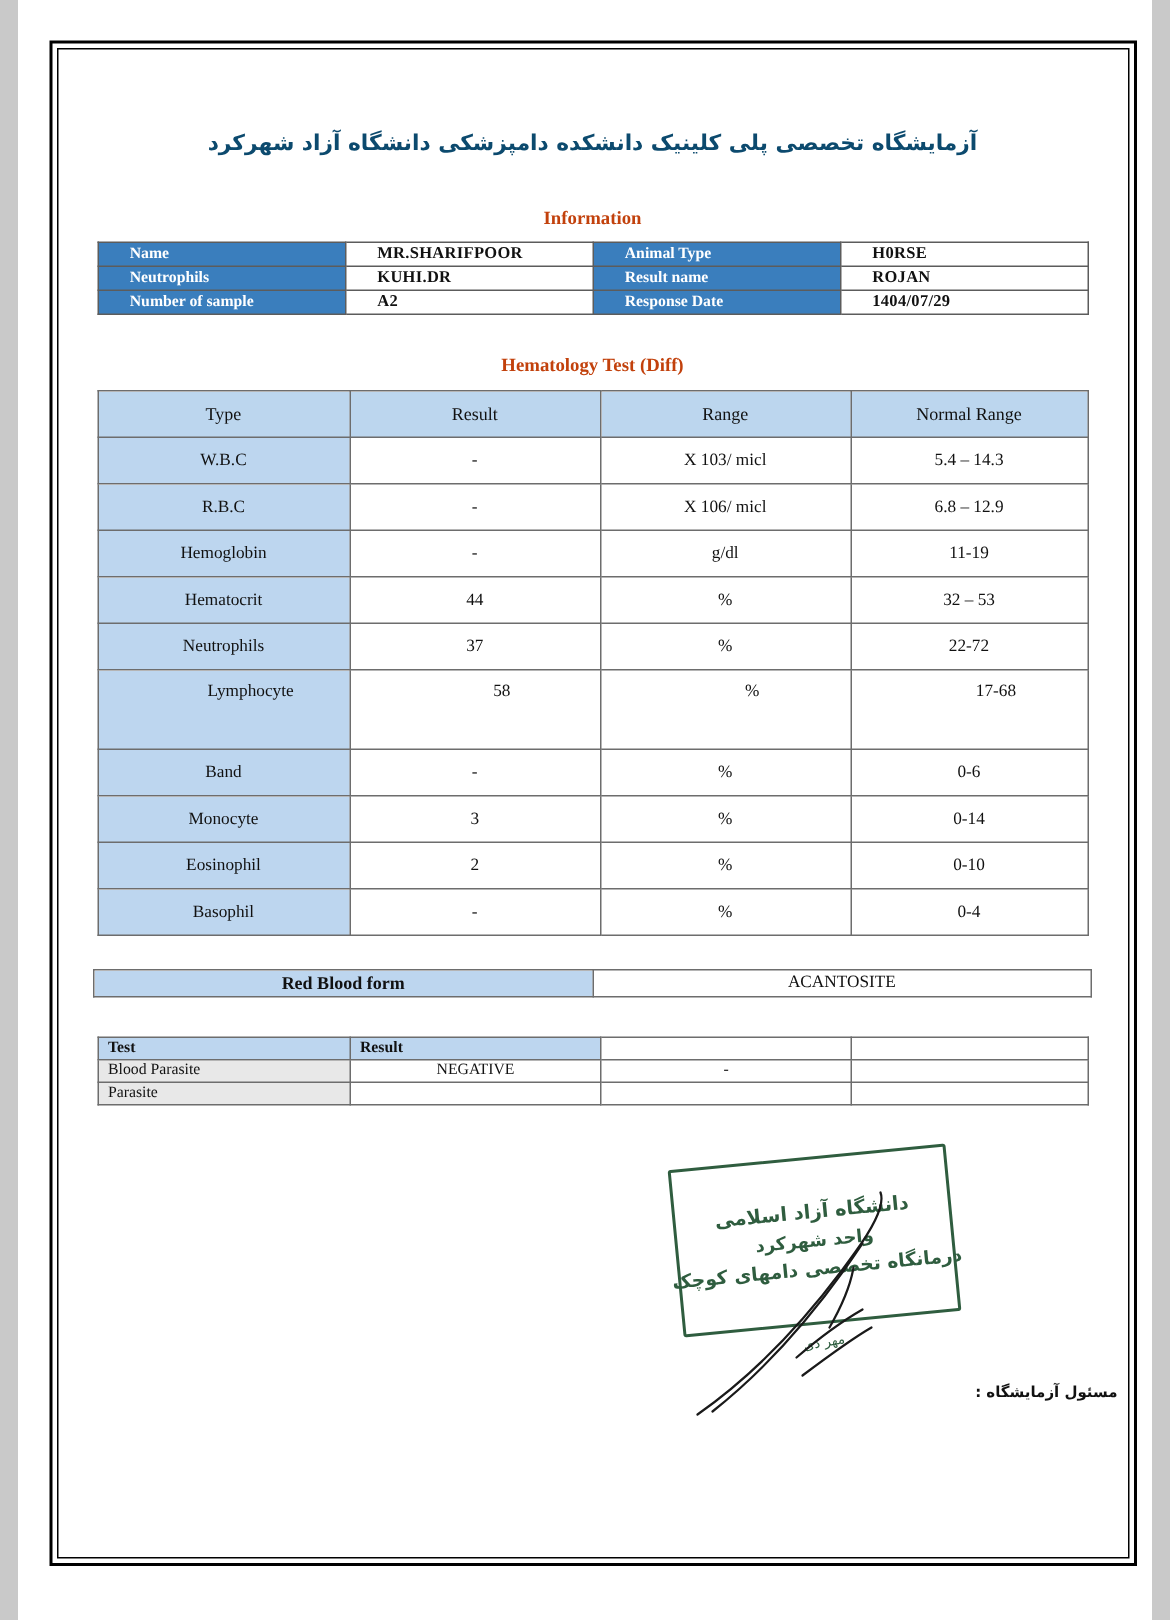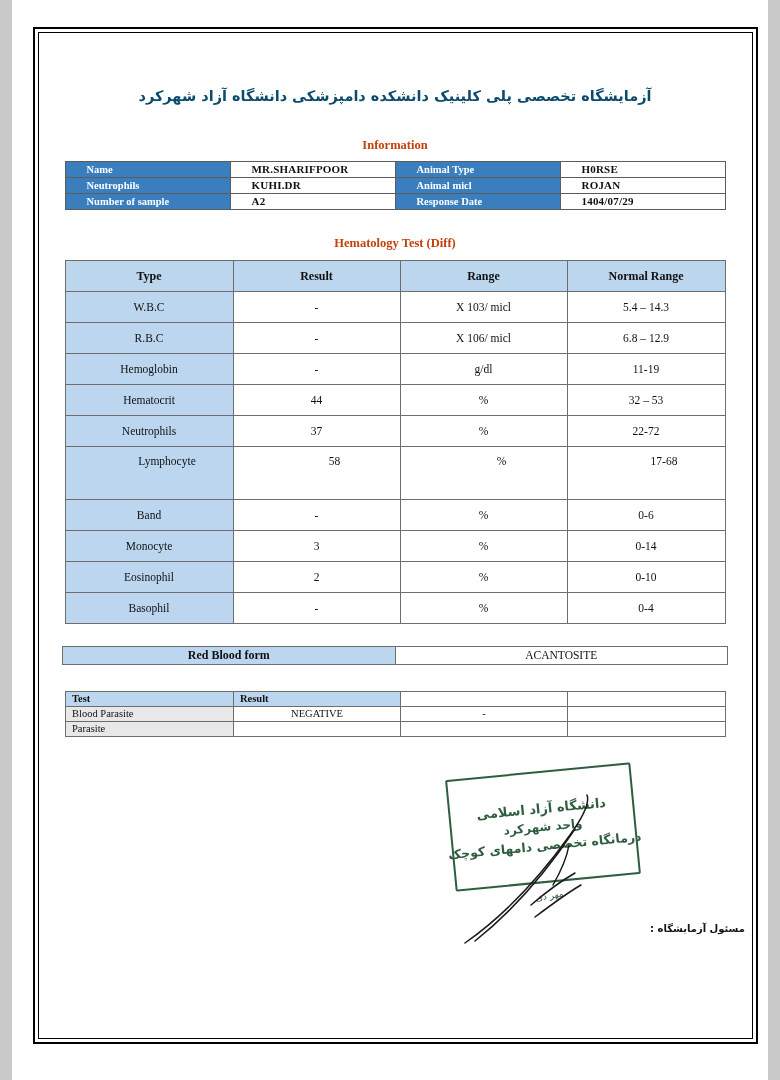--- a/index.html
+++ b/index.html
@@ -126,21 +126,21 @@
   }
   .hema-table th,
   .hema-table td {
     border: 1px solid #6d6d6d;
     text-align: center;
     white-space: nowrap;
     overflow: hidden;
   }
   .hema-table th {
     background: #bcd6ee;
-    font-weight: bold;
+    font-weight: normal;
     font-size: 12px;
     height: 30px;
   }
   .hema-table td {
     height: 30px;
     font-size: 11.5px;
   }
   .hema-table td.type-cell {
     background: #bdd6ef;
   }
@@ -325,21 +325,21 @@
       <tbody>
         <tr>
           <td class="info-lbl">Name</td>
           <td class="info-val">MR.SHARIFPOOR</td>
           <td class="info-lbl">Animal Type</td>
           <td class="info-val">H0RSE</td>
         </tr>
         <tr>
           <td class="info-lbl">Neutrophils</td>
           <td class="info-val">KUHI.DR</td>
-          <td class="info-lbl">Animal micl</td>
+          <td class="info-lbl">Result name</td>
           <td class="info-val">ROJAN</td>
         </tr>
         <tr>
           <td class="info-lbl">Number of sample</td>
           <td class="info-val">A2</td>
           <td class="info-lbl">Response Date</td>
           <td class="info-val">1404/07/29</td>
         </tr>
       </tbody>
     </table>

